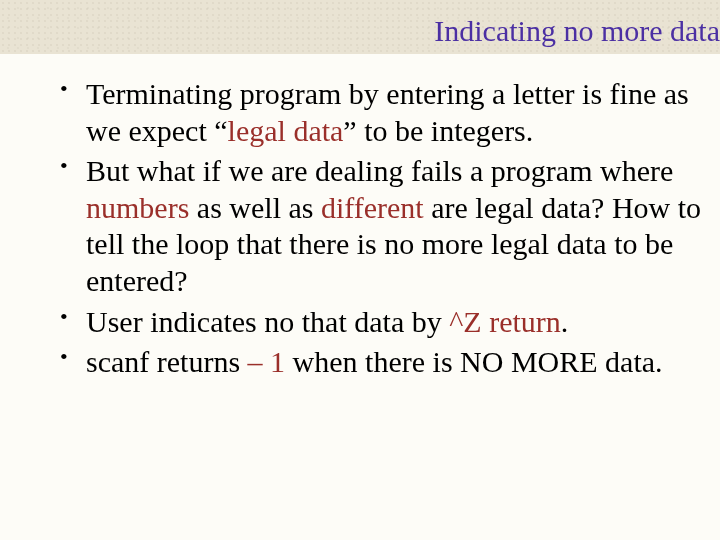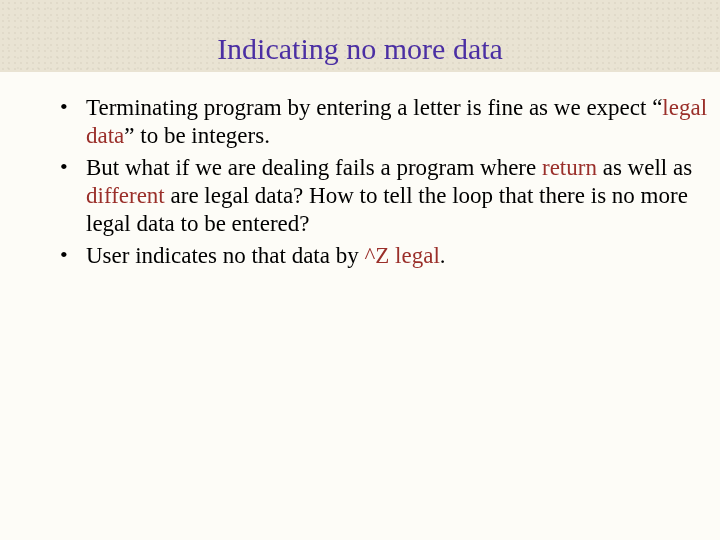--- a/index.html
+++ b/index.html
@@ -4,41 +4,41 @@
 <style>
   html,body{margin:0;padding:0}
   body{
     width:720px;height:540px;
     background:#fdfcf7;
     font-family:"Times New Roman",Times,serif;
     color:#000;
     overflow:hidden;
   }
   .title-band{
-    height:72px;
+    height:54px;
     background:#e9e3d3;
     background-image:
       radial-gradient(rgba(120,110,90,.08) 1px, transparent 1px),
       radial-gradient(rgba(120,110,90,.06) 1px, transparent 1px);
     background-size:6px 6px, 10px 10px;
     background-position:0 0, 3px 3px;
     display:flex;
     align-items:flex-end;
-    justify-content:center;
+    justify-content:flex-end;
     padding-bottom:6px;
     box-sizing:border-box;
   }
   .title{
     font-size:30px;
     color:#4b2fa3;
     text-align:center;
   }
   .content{
     padding:22px 12px 0 30px;
-    font-size:23px;
+    font-size:30px;
     line-height:1.22;
   }
   ul.bullets{
     list-style:none;
     margin:0;
     padding:0 0 0 30px;
   }
   ul.bullets>li{
     position:relative;
     padding-left:26px;
@@ -64,23 +64,26 @@
 
 <div class="content">
   <ul class="bullets">
 
     <li>
       <span>Terminating program by entering a letter is fine as we expect “</span><span class="hl">legal data</span><span>” to be integers.</span>
     </li>
 
 
     <li>
-      <span>But what if we are dealing fails a program where </span><span class="hl">return</span><span> as well as </span><span class="hl">different</span><span> are legal data? How to tell the loop that there is no more legal data to be entered?</span>
+      <span>But what if we are dealing fails a program where </span><span class="hl">numbers</span><span> as well as </span><span class="hl">different</span><span> are legal data? How to tell the loop that there is no more legal data to be entered?</span>
     </li>
 
     <li>
-      <span>User indicates no that data by </span><span class="hl">^Z legal</span><span>.</span>
+      <span>User indicates no that data by </span><span class="hl">^Z return</span><span>.</span>
     </li>
 
+    <li>
+      <span>scanf returns </span><span class="hl">– 1</span><span> when there is NO MORE data.</span>
+    </li>
 
 
   </ul>
 </div>
 
 </body></html>

